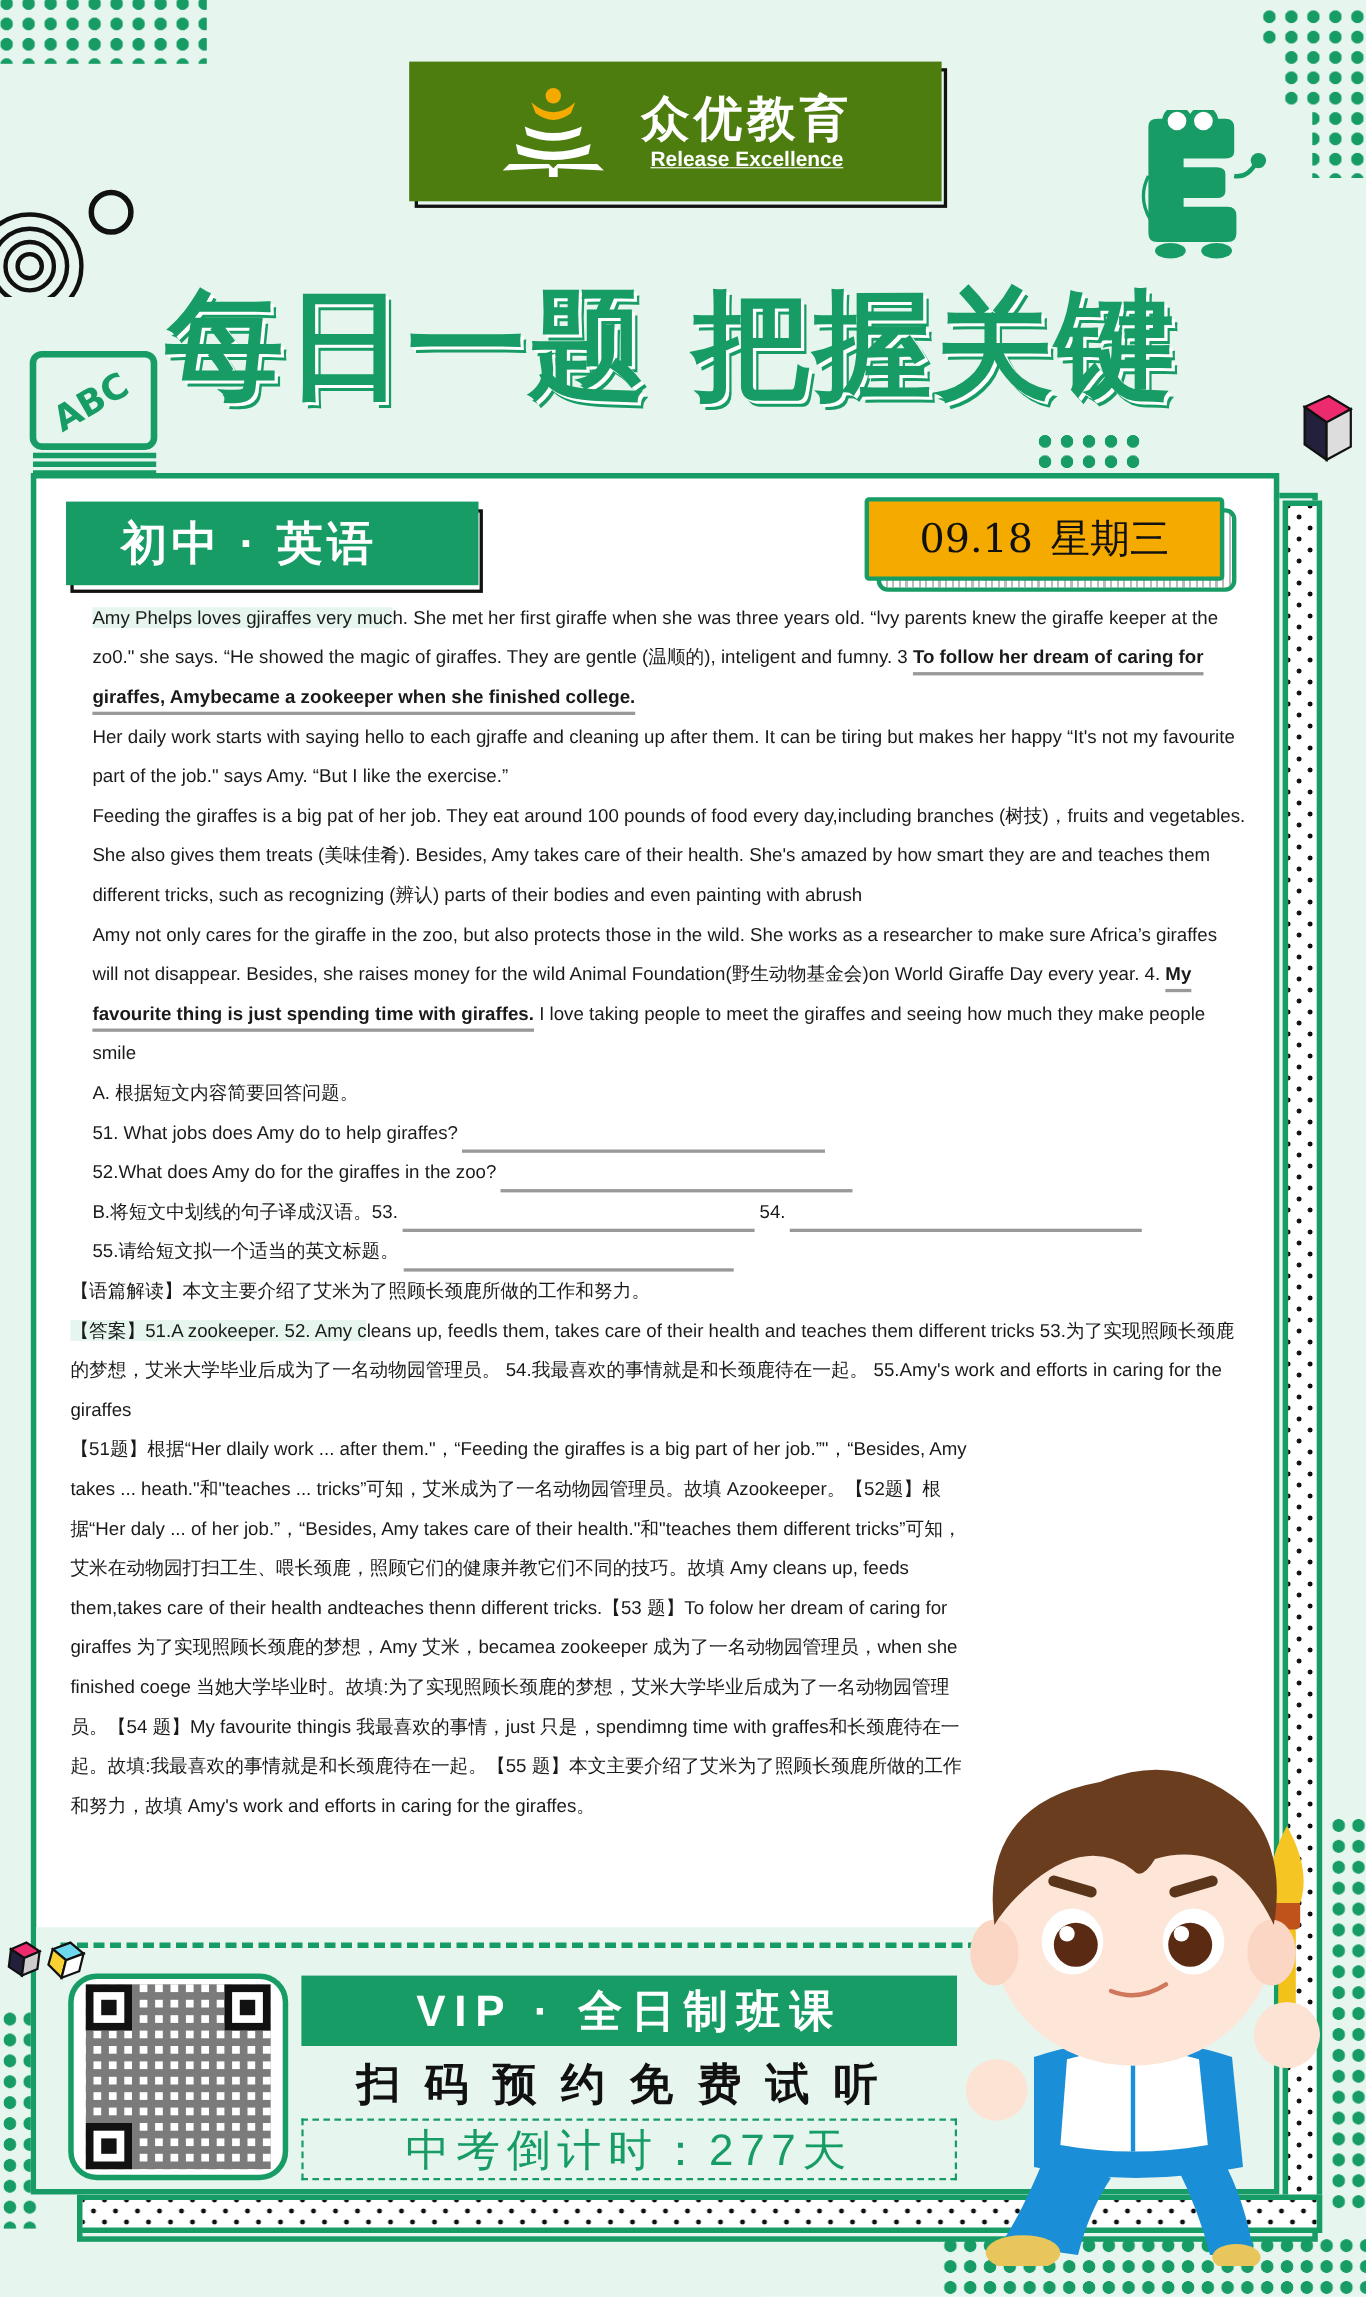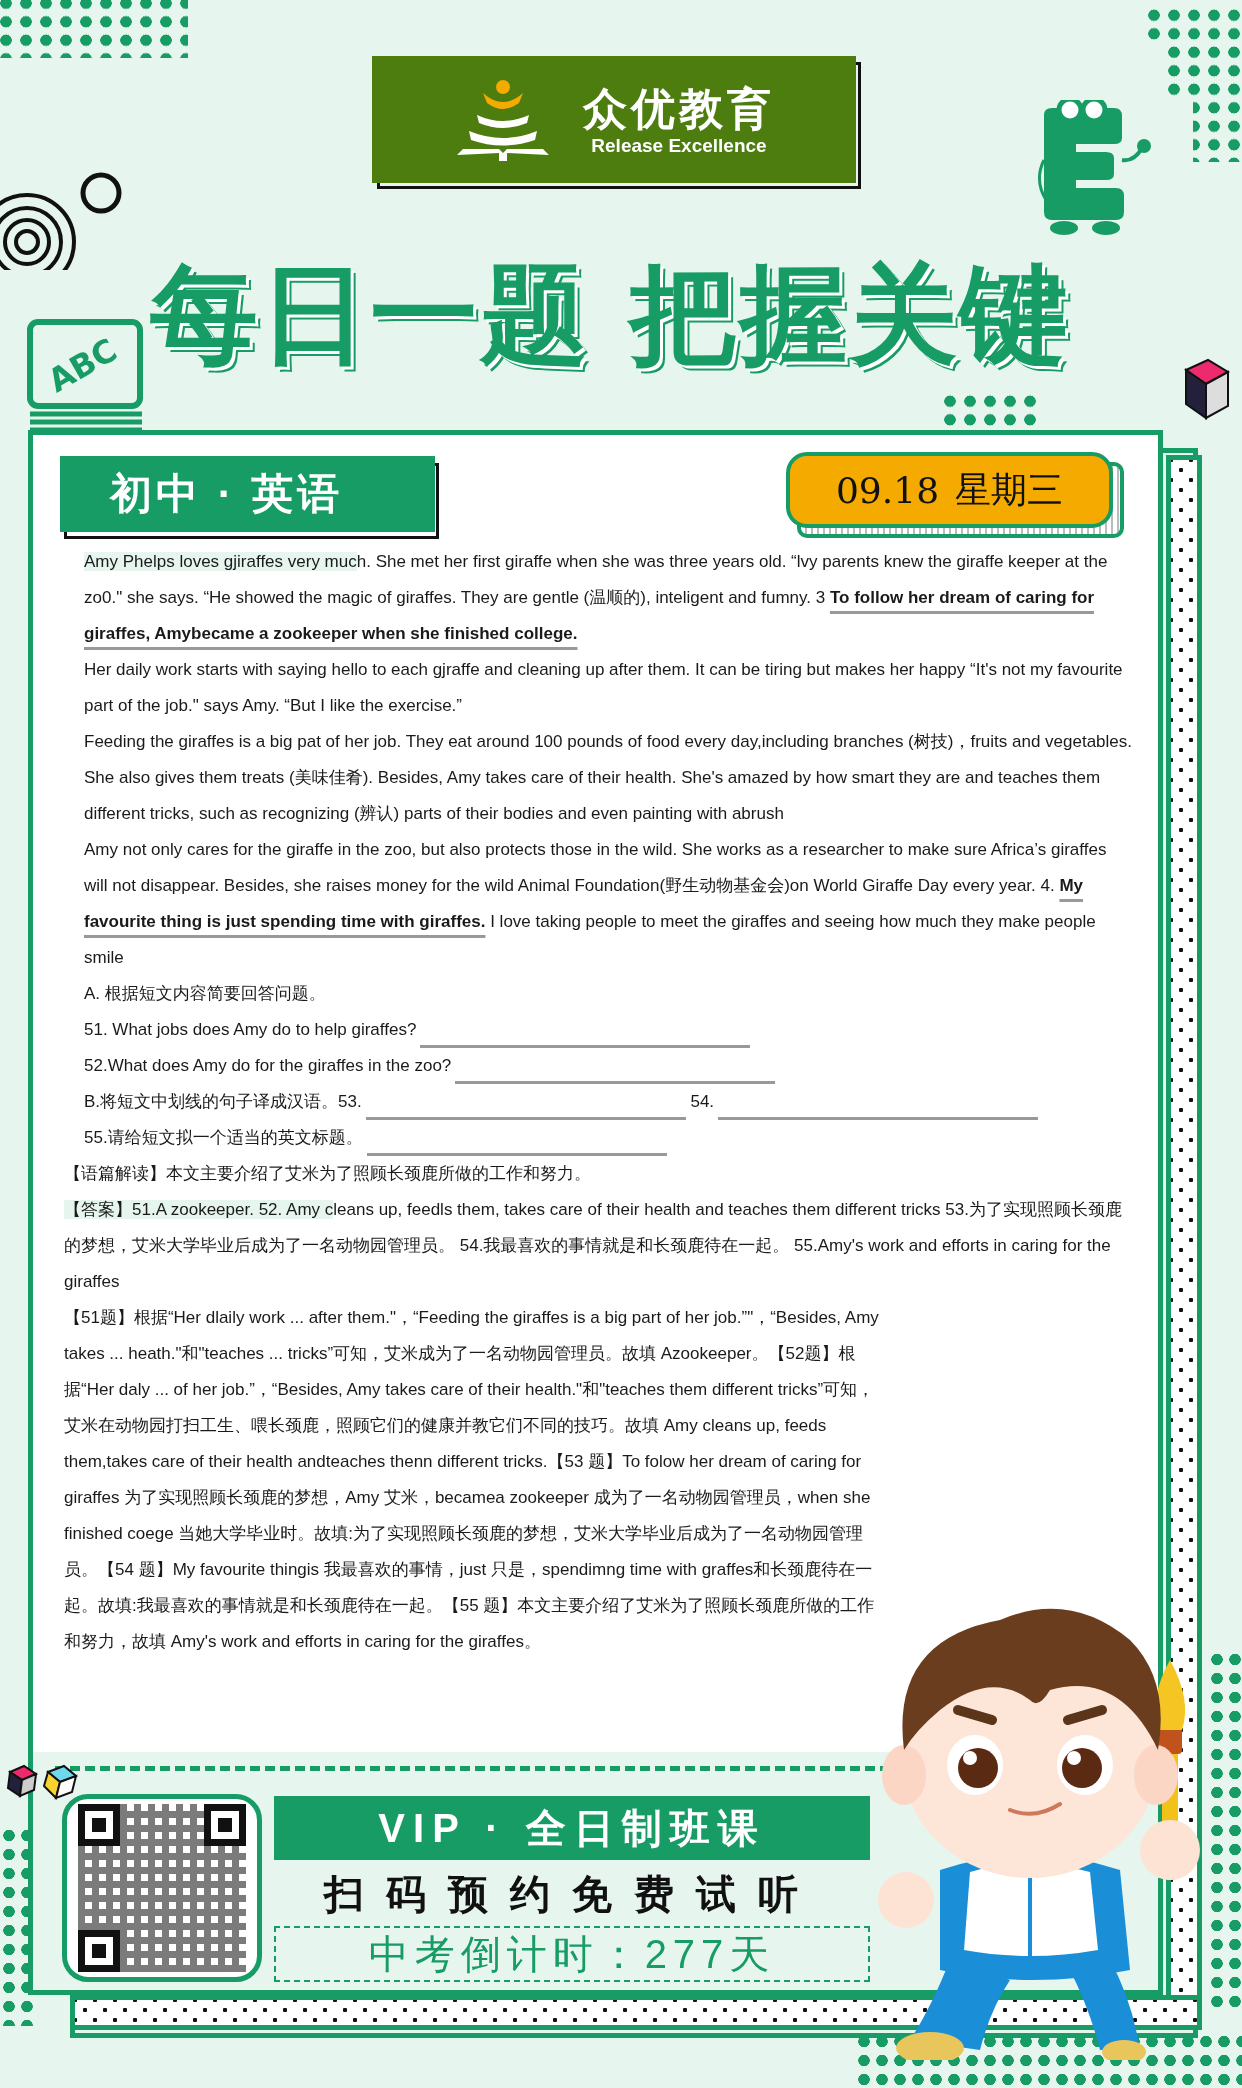--- a/index.html
+++ b/index.html
@@ -26,42 +26,42 @@
     background-size: 20px 20px;
     background-position: 0 0, 10px 10px;
   }
 
   
   .logo-shadow { left: 377px; top: 62px; width: 484px; height: 127px; border: 3px solid #111; background: transparent; }
   .logo { left: 372px; top: 56px; width: 484px; height: 127px; background: #4d7c0f; display: flex; align-items: center; justify-content: center; gap: 30px; }
   .logo-mark { width: 100px; height: 90px; position: relative; }
   .logo-text { display: flex; flex-direction: column; align-items: center; color: #fff; }
   .logo-cn { font-size: 44px; font-weight: bold; letter-spacing: 4px; line-height: 52px; }
-  .logo-en { font-size: 19px; font-weight: bold; line-height: 22px; }
+  .logo-en { font-size: 19px; font-weight: bold; line-height: 22px; text-decoration: underline; }
 
   
   .main-title {
     left: 150px; top: 250px; width: 950px; height: 130px;
     font-family: "DejaVu Sans", sans-serif;
     font-size: 108px; font-weight: bold; color: #169c64; letter-spacing: 2px;
     text-shadow: 3px 3px 0 #fff, 5px 5px 0 #169c64;
     white-space: nowrap; line-height: 130px;
   }
 
   
   .card-shadow { left: 70px; top: 448px; width: 1128px; height: 1590px; border: 5px solid #169c64; }
   .card { left: 28px; top: 430px; width: 1135px; height: 1565px; background: #fff; border: 5px solid #169c64; }
   .card-bottom-bg { left: 33px; top: 1752px; width: 1125px; height: 238px; background: #e6f6ef; }
   .dash-line { left: 55px; top: 1766px; width: 1090px; border-top: 5px dashed #169c64; }
 
   .subject-shadow { left: 64px; top: 463px; width: 375px; height: 76px; border: 3px solid #111; }
   .subject { left: 60px; top: 456px; width: 375px; height: 76px; background: #169c64; color: #fff; font-size: 42px; font-weight: bold; display: flex; align-items: center; padding-left: 50px; letter-spacing: 4px; }
 
   .date-shadow { left: 797px; top: 462px; width: 327px; height: 76px; border: 4px solid #169c64; border-radius: 10px; background: repeating-linear-gradient(90deg, #fff 0 4px, #bbb 4px 6px); }
-  .date { left: 786px; top: 452px; width: 327px; height: 76px; background: #f5aa00; border: 4px solid #169c64; border-radius: 21px; color: #111; font-family: "DejaVu Serif", serif; font-size: 36px; display: flex; align-items: center; justify-content: center; gap: 16px; }
+  .date { left: 786px; top: 452px; width: 327px; height: 76px; background: #f5aa00; border: 4px solid #169c64; border-radius: 4px; color: #111; font-family: "DejaVu Serif", serif; font-size: 36px; display: flex; align-items: center; justify-content: center; gap: 16px; }
 
   .right-strip { left: 1166px; top: 455px; width: 36px; height: 1575px; border: 5px solid #169c64; }
   .bottom-strip { left: 70px; top: 1995px; width: 1132px; height: 35px; border: 5px solid #169c64; }
 
   
   .passage { left: 64px; top: 544px; width: 1070px; font-family: "Liberation Sans", sans-serif; font-size: 17px; line-height: 36px; color: #1a1a1a; }
   .passage p { margin: 0; }
   .indent { padding-left: 20px; }
   .hl { background: #e6f6ef; }
   .b { font-weight: bold; }

